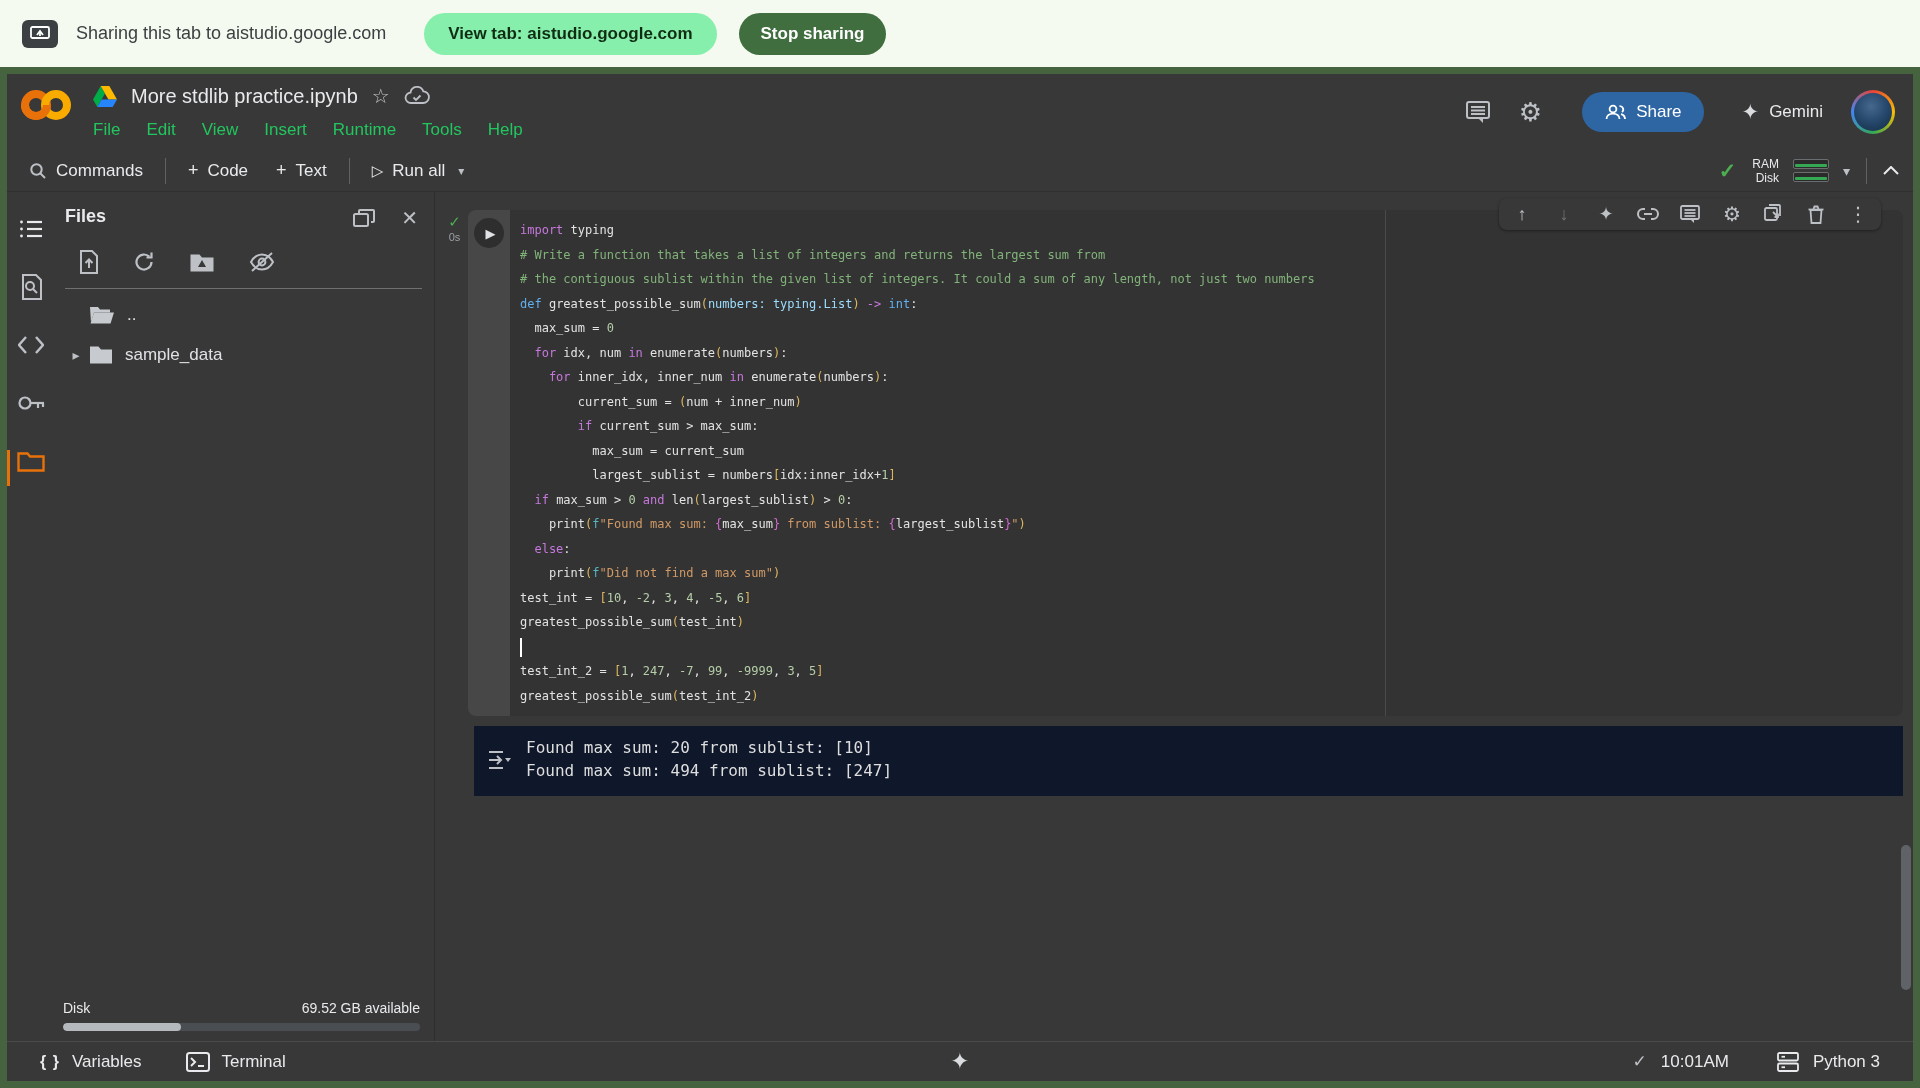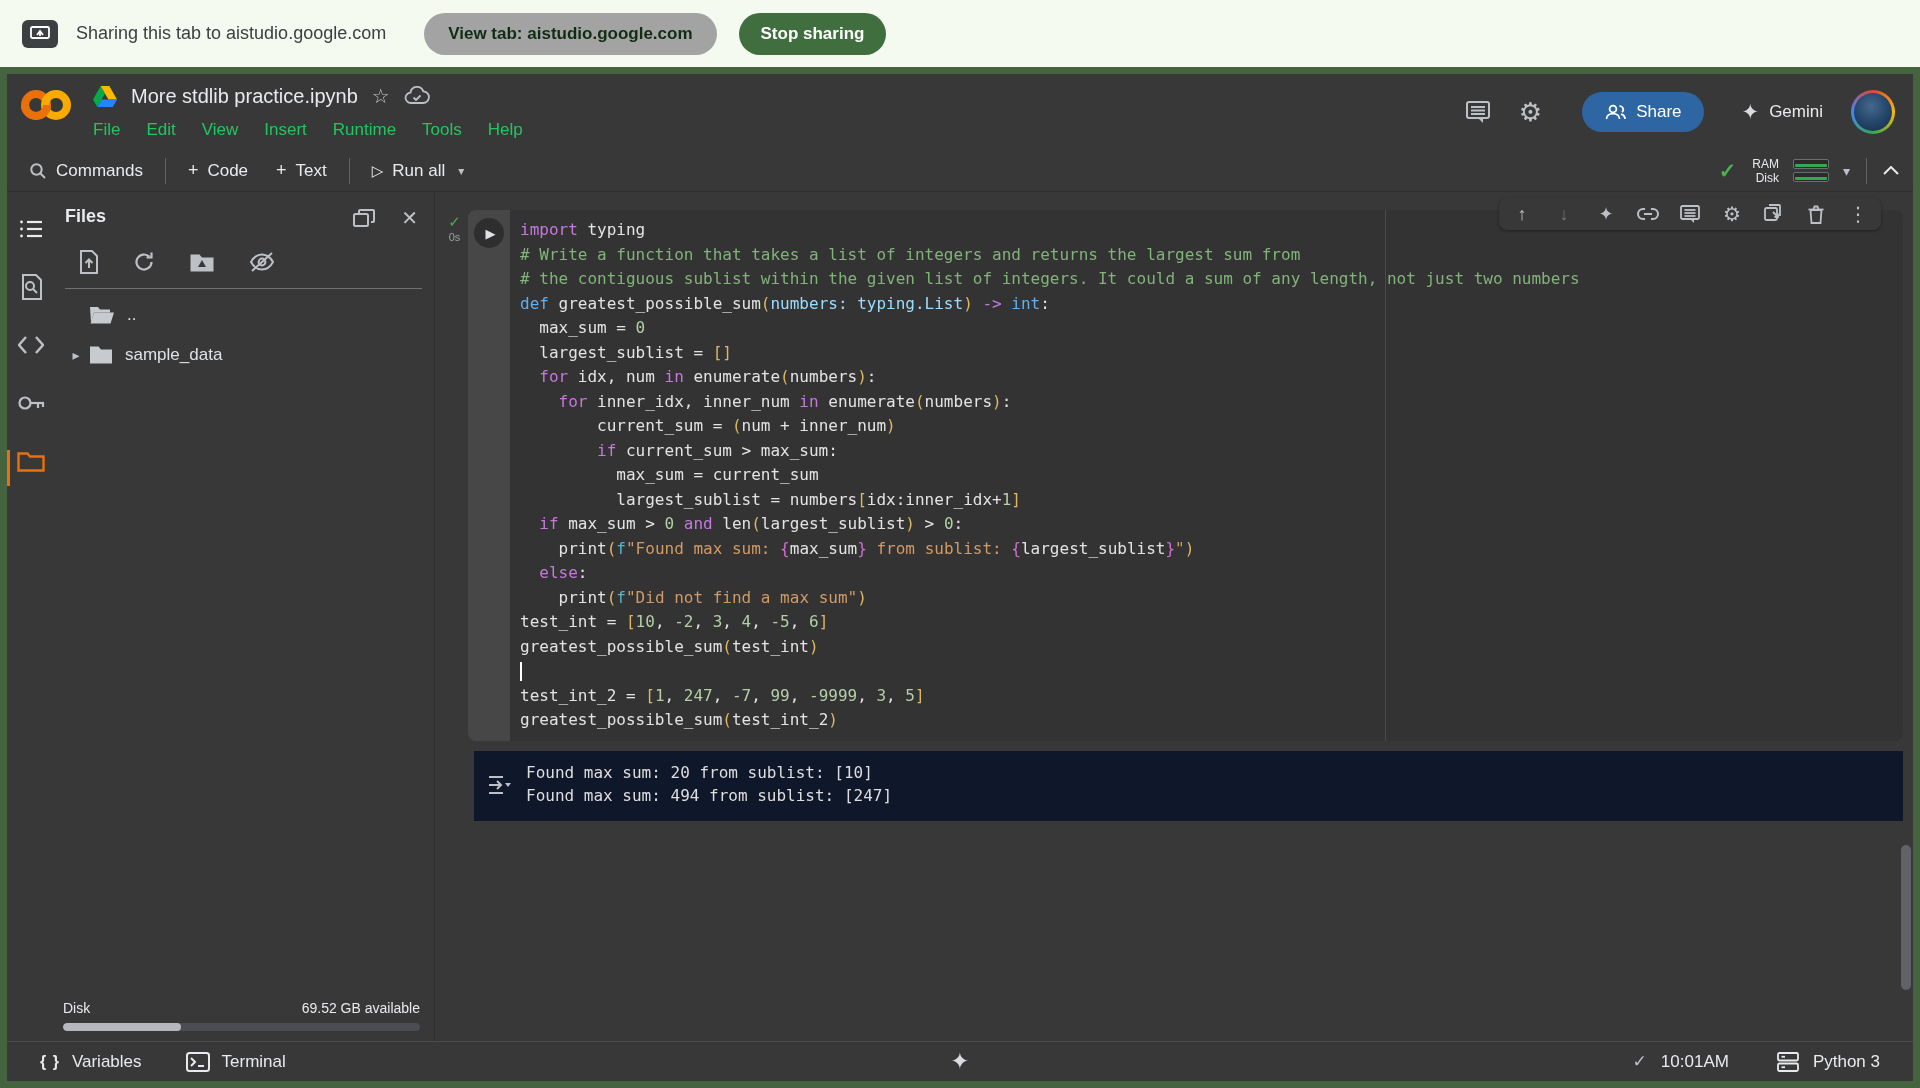--- a/index.html
+++ b/index.html
@@ -4,21 +4,21 @@
 <style>
   * { margin:0; padding:0; box-sizing:border-box; }
   html,body { width:1920px; height:1088px; overflow:hidden; background:#f4faef; }
   body { font-family:"Liberation Sans", sans-serif; }
 
   
   .banner { height:67px; background:#f4faef; display:flex; align-items:center; padding-left:22px; }
   .banner-icon { width:36px; height:28px; background:#3c4043; border-radius:6px; display:flex; align-items:center; justify-content:center; margin-right:18px; }
   .banner-text { font-size:18px; color:#3c4043; }
   .pill { border:none; border-radius:22px; font-size:17px; font-weight:600; cursor:pointer; font-family:"Liberation Sans",sans-serif; }
-  .view-tab { background:#a3a3a3; color:#102d13; padding:11px 24px; margin-left:38px; }
+  .view-tab { background:#86efac; color:#102d13; padding:11px 24px; margin-left:38px; }
   .stop-sharing { background:#406e3f; color:#ffffff; padding:11px 22px; margin-left:22px; }
 
   
   .frame { height:1021px; background:#466340; padding:7px; }
   .frame-inner { width:100%; height:100%; background:#383838; display:flex; flex-direction:column; }
 
   
   .header { height:76px; position:relative; flex:none; }
   .logo { position:absolute; left:12px; top:11px; }
   .title-row { position:absolute; left:86px; top:10px; display:flex; align-items:center; gap:14px; }
@@ -78,21 +78,21 @@
   .notebook { flex:1; position:relative; padding:18px 10px 0 6px; min-width:0; }
   .cell-wrap { display:flex; }
   .exec-col { width:27px; flex:none; padding-top:4px; text-align:center; }
   .exec-check { color:#4caf50; font-size:15px; line-height:15px; }
   .exec-time { font-size:11px; color:#9aa0a6; margin-top:2px; }
   .cell { flex:1; display:flex; min-width:0; }
   .gutter { width:42px; flex:none; background:#474747; border-radius:8px 0 0 8px; display:flex; justify-content:center; padding-top:8px; }
   .run-btn { width:30px; height:30px; border-radius:50%; background:#2e2e2e; border:none; color:#dfe1e5; font-size:13px; display:flex; align-items:center; justify-content:center; cursor:pointer; padding-left:3px; }
   .editor { flex:1; background:#333333; border-radius:0 8px 8px 0; padding:8px 0 8px 10px; position:relative; min-width:0; }
   .ruler { position:absolute; left:875px; top:0; bottom:0; width:1px; background:#4a4a4a; }
-  .code-line { font-family:"DejaVu Sans Mono", monospace; font-size:16px; line-height:24.5px; min-height:24.5px; white-space:pre; color:#e3e3e3; position:relative; z-index:1; }
+  .code-line { font-family:"DejaVu Sans Mono", monospace; font-size:12px; line-height:24.5px; min-height:24.5px; white-space:pre; color:#e3e3e3; position:relative; z-index:1; }
   .t-kw { color:#c678dd; }
   .t-def { color:#61afef; }
   .t-type { color:#9cdcfe; }
   .t-com { color:#82b37a; }
   .t-str { color:#d19a66; }
   .t-num { color:#b5cea8; }
   .t-brk { color:#ddb761; }
   .t-brc { color:#d16bd1; }
   .t-fp { color:#56b6c2; }
   .t-id { color:#e3e3e3; }
@@ -410,21 +410,20 @@
             </button>
           </div>
           <div class="editor">
             <div class="ruler"></div>
             <div>
                   <div class="code-line"><span class="t-kw">import</span><span class="t-id"> typing</span></div>
                   <div class="code-line"><span class="t-com"># Write a function that takes a list of integers and returns the largest sum from</span></div>
                   <div class="code-line"><span class="t-com"># the contiguous sublist within the given list of integers. It could a sum of any length, not just two numbers</span></div>
                   <div class="code-line"><span class="t-def">def</span><span class="t-id"> greatest_possible_sum</span><span class="t-brk">(</span><span class="t-type">numbers: typing.List</span><span class="t-brk">)</span><span class="t-kw"> -&gt; </span><span class="t-def">int</span><span class="t-id">:</span></div>
                   <div class="code-line"><span class="t-id">  max_sum = </span><span class="t-num">0</span></div>
-                  <div class="code-line"><span class="t-id">  largest_sublist = </span><span class="t-brk">[]</span></div>
                   <div class="code-line"><span class="t-kw">  for</span><span class="t-id"> idx, num </span><span class="t-kw">in</span><span class="t-id"> enumerate</span><span class="t-brk">(</span><span class="t-id">numbers</span><span class="t-brk">)</span><span class="t-id">:</span></div>
                   <div class="code-line"><span class="t-kw">    for</span><span class="t-id"> inner_idx, inner_num </span><span class="t-kw">in</span><span class="t-id"> enumerate</span><span class="t-brk">(</span><span class="t-id">numbers</span><span class="t-brk">)</span><span class="t-id">:</span></div>
                   <div class="code-line"><span class="t-id">        current_sum = </span><span class="t-brk">(</span><span class="t-id">num + inner_num</span><span class="t-brk">)</span></div>
                   <div class="code-line"><span class="t-kw">        if</span><span class="t-id"> current_sum &gt; max_sum:</span></div>
                   <div class="code-line"><span class="t-id">          max_sum = current_sum</span></div>
                   <div class="code-line"><span class="t-id">          largest_sublist = numbers</span><span class="t-brk">[</span><span class="t-id">idx:inner_idx+</span><span class="t-num">1</span><span class="t-brk">]</span></div>
                   <div class="code-line"><span class="t-kw">  if</span><span class="t-id"> max_sum &gt; </span><span class="t-num">0</span><span class="t-kw"> and</span><span class="t-id"> len</span><span class="t-brk">(</span><span class="t-id">largest_sublist</span><span class="t-brk">)</span><span class="t-id"> &gt; </span><span class="t-num">0</span><span class="t-id">:</span></div>
                   <div class="code-line"><span class="t-id">    print</span><span class="t-brk">(</span><span class="t-fp">f</span><span class="t-str">"Found max sum: </span><span class="t-brc">{</span><span class="t-id">max_sum</span><span class="t-brc">}</span><span class="t-str"> from sublist: </span><span class="t-brc">{</span><span class="t-id">largest_sublist</span><span class="t-brc">}</span><span class="t-str">"</span><span class="t-brk">)</span></div>
                   <div class="code-line"><span class="t-kw">  else</span><span class="t-id">:</span></div>
                   <div class="code-line"><span class="t-id">    print</span><span class="t-brk">(</span><span class="t-fp">f</span><span class="t-str">"Did not find a max sum"</span><span class="t-brk">)</span></div>

